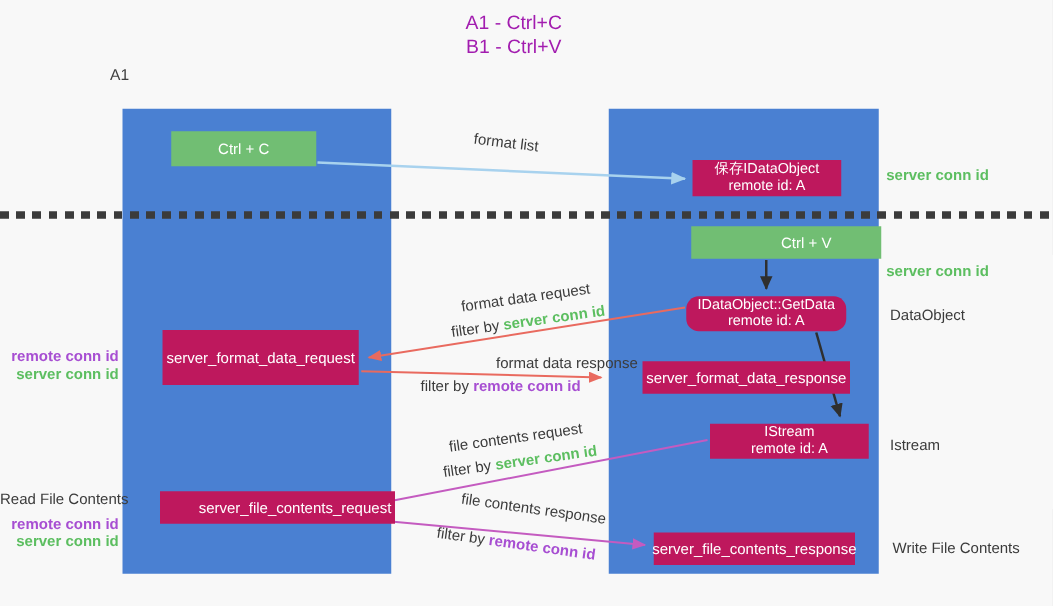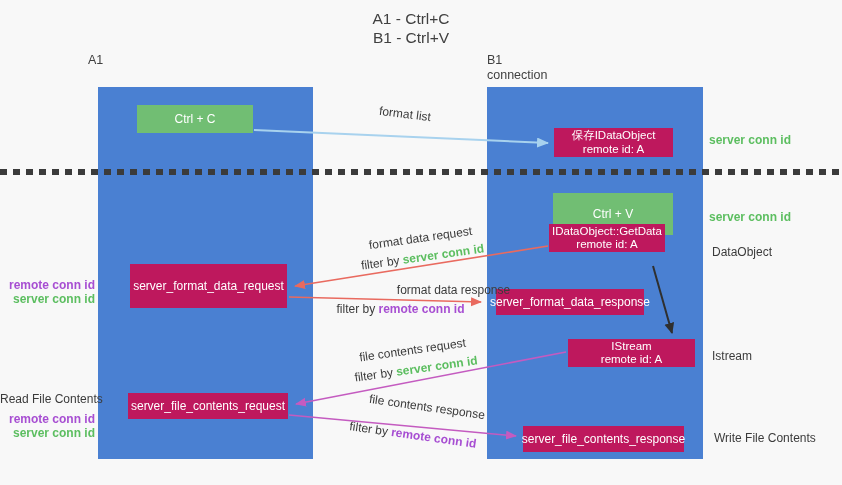--- a/index.html
+++ b/index.html
@@ -3,21 +3,21 @@
 <meta charset="utf-8">
 <style>
   html,body{margin:0;padding:0;background:#eee;}
   .stage{
     position:relative;width:842px;height:485px;overflow:hidden;
     background:#F8F8F8;
     font-family:"Liberation Sans","DejaVu Sans",sans-serif;
     color:#3b3b3b;
   }
   .title{position:absolute;left:0;top:9px;width:822px;text-align:center;
-    font-size:15.5px;line-height:19px;color:#404040;}
+    font-size:15.5px;line-height:19px;color:#a21caf;}
   .col-header{position:absolute;top:53px;font-size:12.5px;line-height:15px;color:#3f3f3f;}
   .col-header.left{left:88px;width:215px;}
   .col-header.right{left:487px;width:216px;}
   .column{position:absolute;top:87px;height:372px;background:#4A80D2;}
   .column.left{left:98px;width:215px;}
   .column.right{left:487px;width:216px;}
   .divider{position:absolute;left:0;top:169px;width:842px;height:6px;
     background:repeating-linear-gradient(90deg,#3b3b3b 0 7px,transparent 7px 13px);}
   .box{position:absolute;display:flex;flex-direction:column;align-items:center;justify-content:center;
     color:#fff;font-size:12px;line-height:14px;text-align:center;white-space:nowrap;}
@@ -37,24 +37,20 @@
 
 <div class="stage">
 
   <div class="title">
     <div>A1 - Ctrl+C</div>
     <div>B1 - Ctrl+V</div>
   </div>
 
   <div class="col-header left">
     <div>A1</div>
-  </div>
-  <div class="col-header right">
-    <div>B1</div>
-    <div>connection</div>
   </div>
 
   <div class="column left"></div>
   <div class="column right"></div>
 
   <div class="divider"></div>
 
   <svg class="overlay" width="842" height="485" viewBox="0 0 842 485">
     <defs>
       <marker id="ah-blue" markerUnits="userSpaceOnUse" markerWidth="14" markerHeight="12" refX="11" refY="5" orient="auto">
@@ -81,43 +77,43 @@
 
   <div class="box green-box" style="left:137px;top:105px;width:116px;height:28px;">
     <span>Ctrl + C</span>
   </div>
 
   <div class="box orange-box two" style="left:554px;top:128px;width:119px;height:29px;">
     <span>保存IDataObject</span>
     <span>remote id: A</span>
   </div>
 
-  <div class="box green-box" style="left:553px;top:193px;width:120px;height:42px;">
+  <div class="box green-box" style="left:553px;top:181px;width:120px;height:26px;padding-left:32px;">
     <span>Ctrl + V</span>
   </div>
 
-  <div class="box orange-box two" style="left:549px;top:224px;width:116px;height:28px;">
+  <div class="box orange-box two" style="left:549px;top:237px;width:128px;height:28px;border-radius:10px;">
     <span>IDataObject::GetData</span>
     <span>remote id: A</span>
   </div>
 
   <div class="box orange-box" style="left:130px;top:264px;width:157px;height:44px;text-align:right;">
     <span>server_format_data_request</span>
   </div>
 
-  <div class="box orange-box" style="left:496px;top:289px;width:148px;height:26px;">
+  <div class="box orange-box" style="left:514px;top:289px;width:166px;height:26px;">
     <span>server_format_data_response</span>
   </div>
 
   <div class="box orange-box two" style="left:568px;top:339px;width:127px;height:28px;">
     <span>IStream</span>
     <span>remote id: A</span>
   </div>
 
-  <div class="box orange-box" style="left:128px;top:393px;width:160px;height:26px;">
+  <div class="box orange-box" style="left:128px;top:393px;width:160px;height:26px;padding-left:28px;">
     <span>server_file_contents_request</span>
   </div>
 
   <div class="box orange-box" style="left:523px;top:426px;width:161px;height:26px;">
     <span>server_file_contents_response</span>
   </div>
 
   <div class="flabel" style="left:350px;top:107px;width:110px;transform:rotate(7deg);">format list</div>
 
   <div class="flabel" style="left:358px;top:231px;width:125px;transform:rotate(-8deg);">format data request</div>

